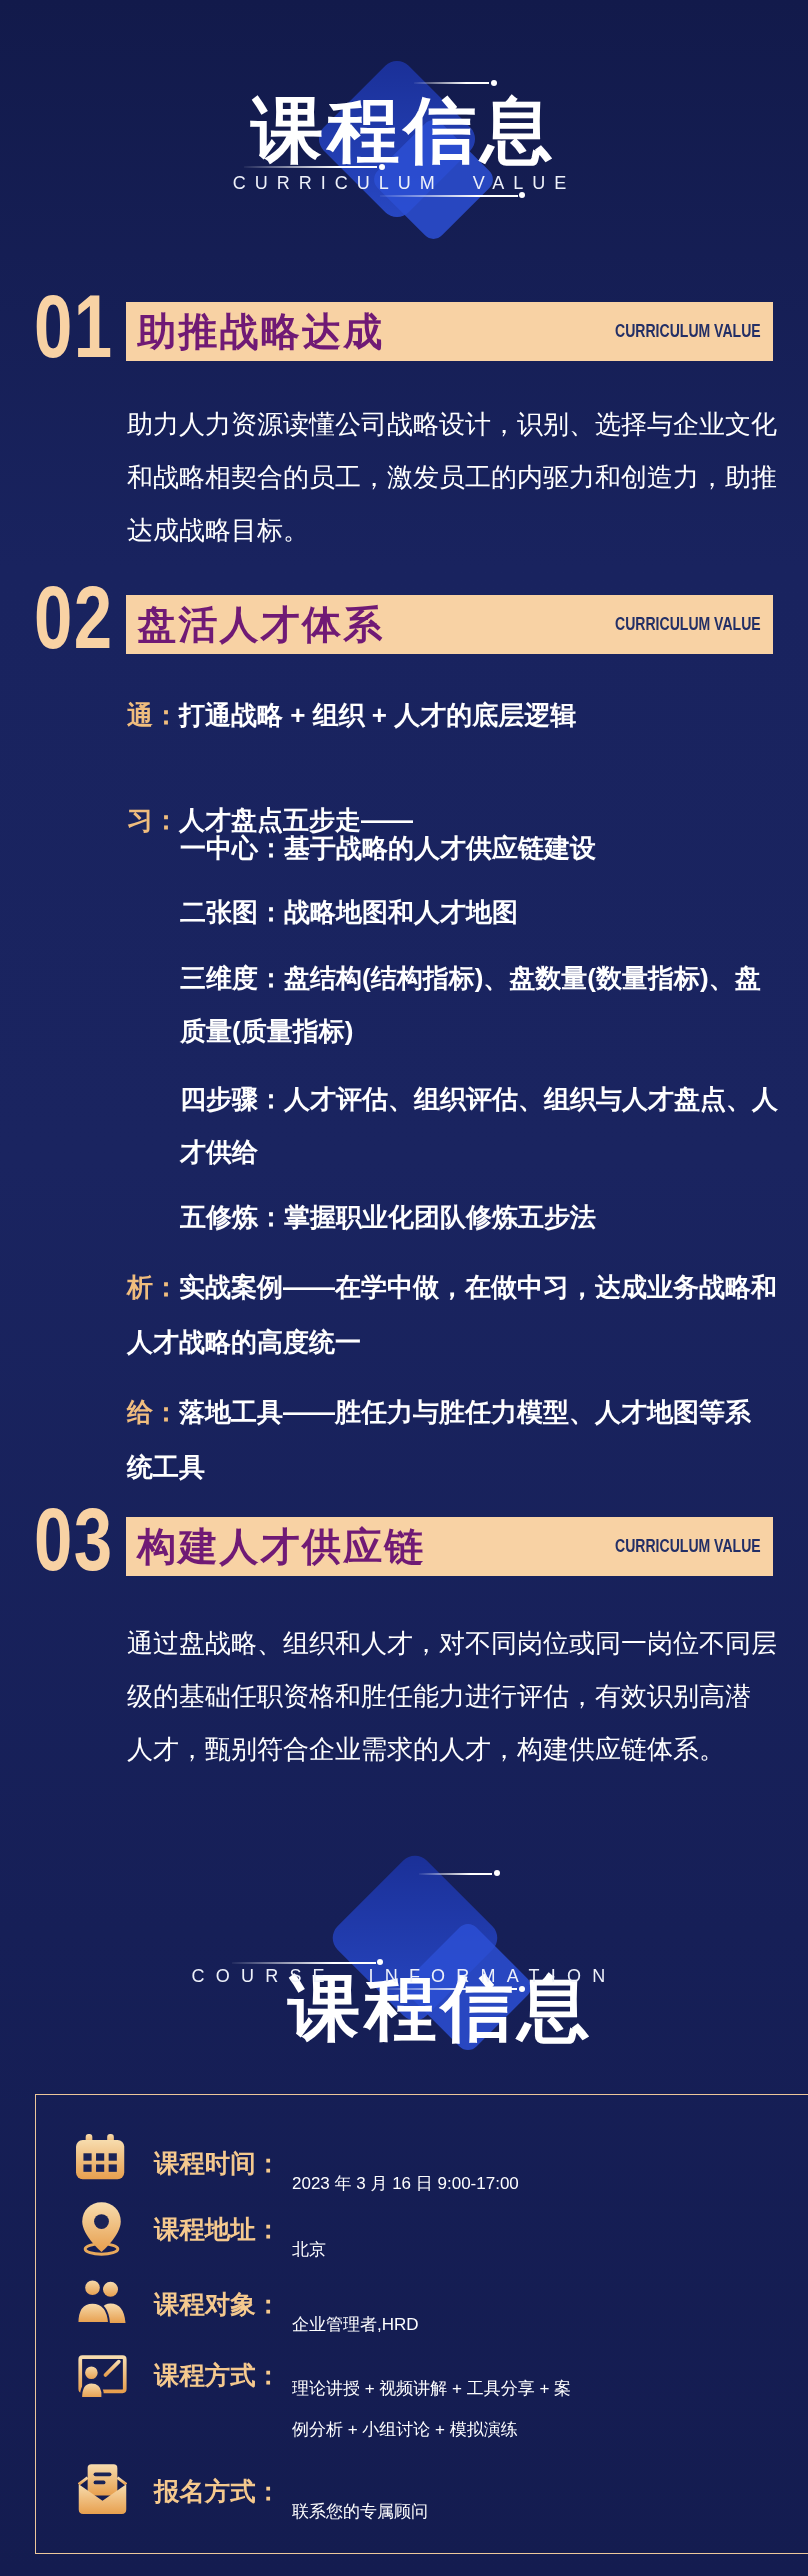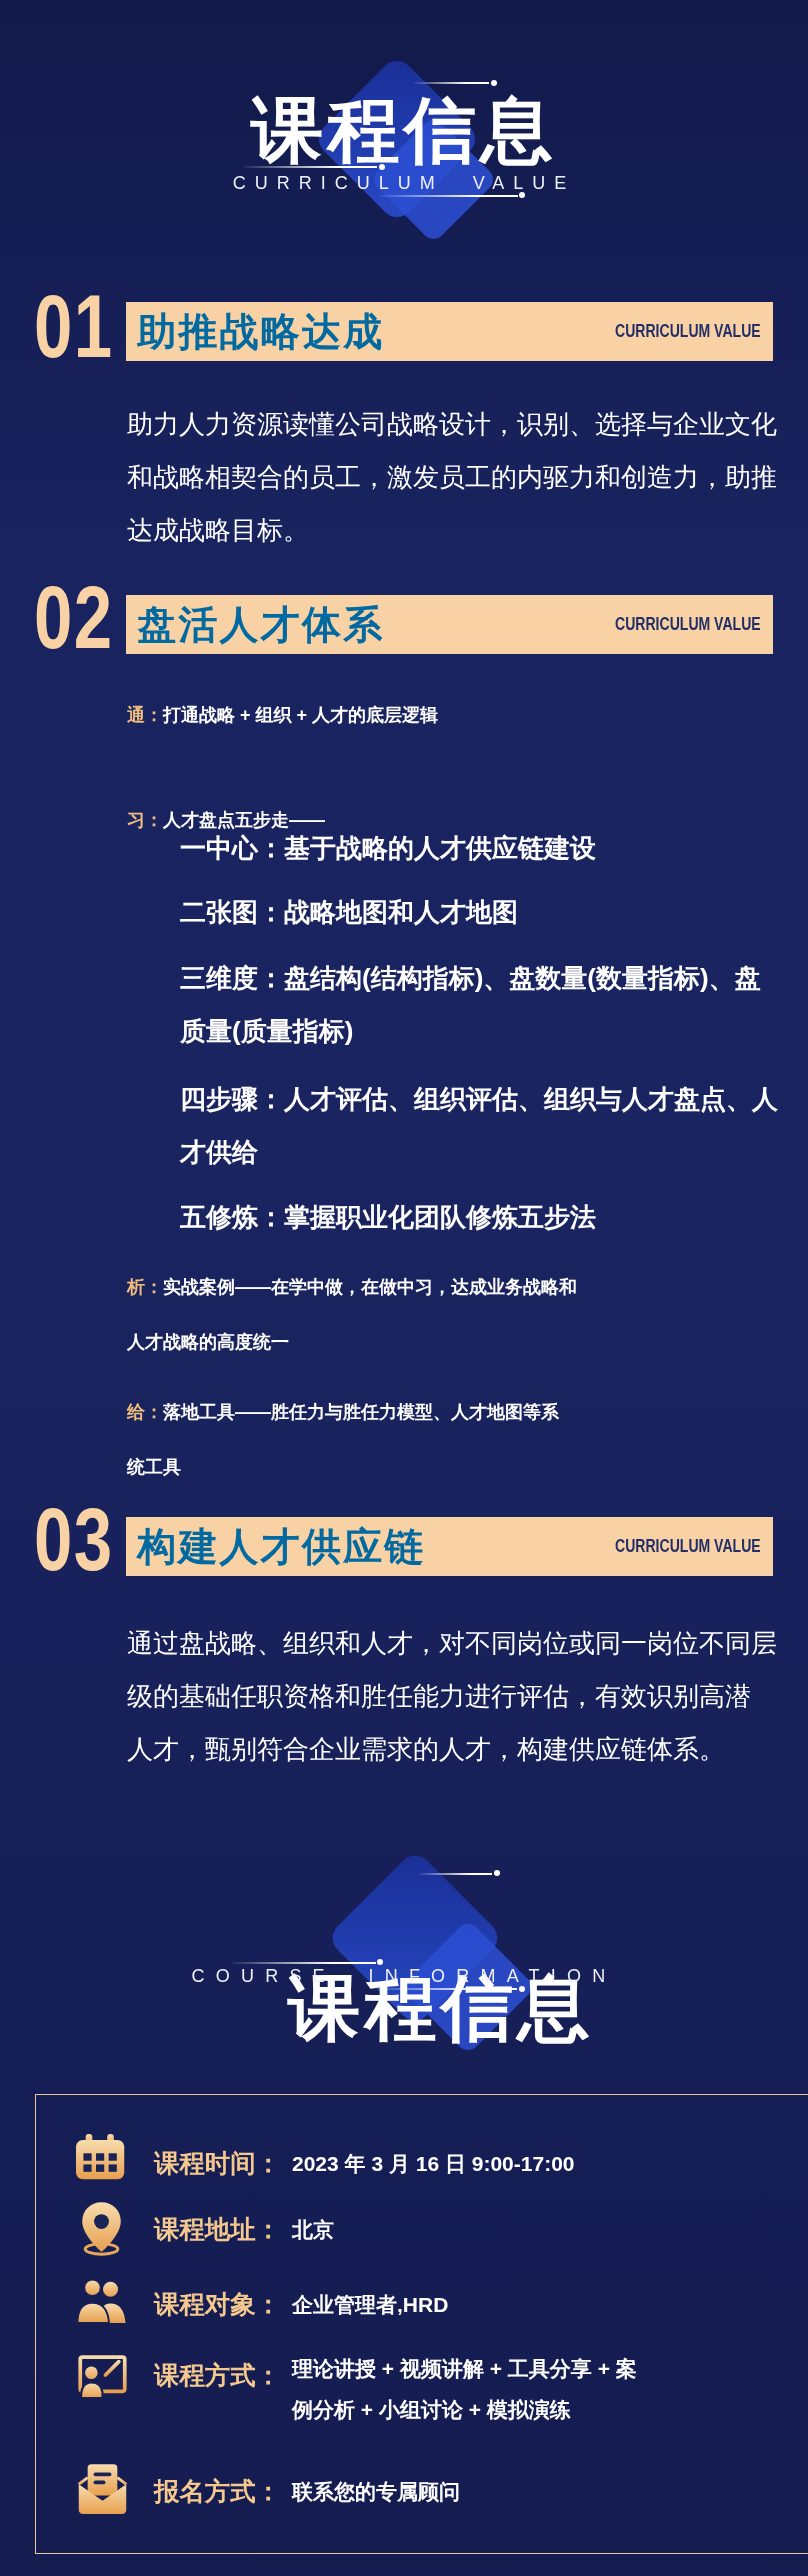--- a/index.html
+++ b/index.html
@@ -19,37 +19,37 @@
   .big-title{position:absolute;left:0;width:100%;text-align:center;color:#ffffff;
     font-size:72px;line-height:73px;font-weight:900;letter-spacing:4.5px;}
   .big-sub{position:absolute;left:0;width:100%;text-align:center;color:#eef1fa;
     font-size:18px;line-height:19.5px;font-weight:500;letter-spacing:9px;word-spacing:15px;}
   
   .sec-num{position:absolute;left:30px;width:97px;text-align:left;color:#f8d2a4;
     font-size:75px;line-height:75px;font-weight:900;letter-spacing:1.5px;
     transform:scale(.92,1.18);transform-origin:center;}
   .sec-bar{position:absolute;left:126px;width:647px;height:59px;background:#f8d2a4;
     display:flex;align-items:center;justify-content:space-between;padding:0 12px 0 11.2px;box-sizing:border-box;}
-  .sec-bar .t{font-size:39px;font-weight:900;color:#0369a1;letter-spacing:2.2px;white-space:nowrap;}
+  .sec-bar .t{font-size:39px;font-weight:900;color:#701a75;letter-spacing:2.2px;white-space:nowrap;}
   .sec-bar .tag{font-size:18px;font-weight:700;color:#232f66;letter-spacing:0;
     transform:scaleX(.78);transform-origin:right center;white-space:nowrap;}
   
   .para{position:absolute;left:127px;color:#ffffff;font-size:26px;line-height:53px;font-weight:500;}
   .line{white-space:nowrap;}
-  .bullet{position:absolute;left:127px;color:#ffffff;font-size:18px;line-height:53px;font-weight:800;}
+  .bullet{position:absolute;left:127px;color:#ffffff;font-size:26px;line-height:53px;font-weight:800;}
   .bullet.lh74{line-height:55px;}
   .bullet .lbl{color:#f0bd7e;font-weight:800;}
   .sub-item{position:absolute;left:180px;color:#ffffff;font-size:26px;line-height:53px;font-weight:600;}
   
   .info-box{position:absolute;left:35px;top:2094px;width:808px;height:460px;
     border:1.5px solid #ecc79b;box-sizing:border-box;}
   .info-icon{position:absolute;}
   .info-row{position:absolute;left:118px;display:flex;align-items:flex-start;}
   .info-row .lab{width:138px;flex:0 0 138px;color:#f5c98e;font-size:25.4px;line-height:33px;font-weight:700;white-space:nowrap;}
-  .info-row .val{color:#ffffff;font-size:21px;line-height:33px;font-weight:700;}
+  .info-row .val{color:#ffffff;font-size:17px;line-height:33px;font-weight:400;margin-top:20px;}
   .info-row .val .line{line-height:49px;margin-top:-7.5px;}
   .info-row.single .val .line{line-height:33px;margin-top:0;}
 </style>
 </head>
 <body>
 
 <div class="page">
 
   <div class="diamond d-dark" style="left:337px;top:79px;width:120px;height:120px;"></div>
   <div class="diamond d-bright" style="left:388px;top:134px;width:91px;height:91px;"></div>

